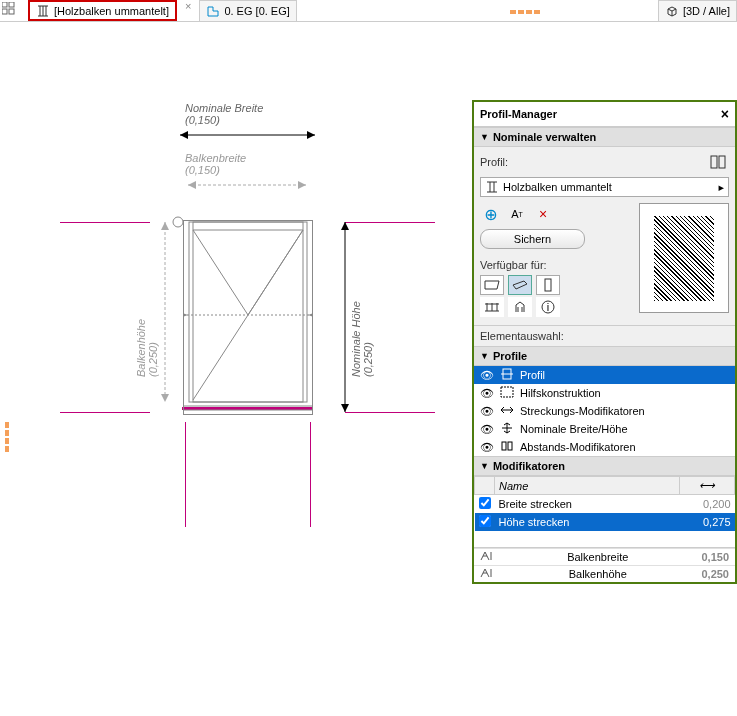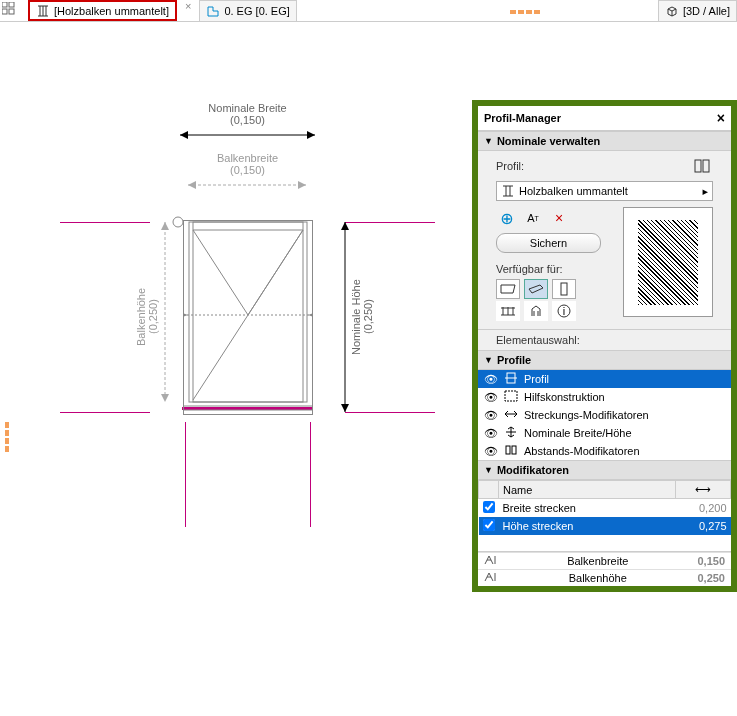--- a/index.html
+++ b/index.html
@@ -19,46 +19,46 @@
 .od1 { top: 10px; left: 510px; width: 30px; height: 0; }
 .od2 { top: 400px; left: 5px; width: 0; height: 30px; }
 
 .drawing { position: absolute; top: 70px; left: 60px; width: 380px; height: 500px; }
 .magenta { position: absolute; background: #c0007a; }
 .magenta.h { height: 1px; }
 .magenta.v { width: 1px; }
 
 svg.profile { position: absolute; }
 
-.dim-label { position: absolute; text-align: center; color: #666; font-size: 11px; }
+.dim-label { position: absolute; color: #666; font-size: 11px; font-style: italic; }
 .dim-vert { writing-mode: vertical-rl; transform: rotate(180deg); }
 .dim-arrow { position: absolute; }
 
-.panel { position: absolute; top: 100px; right: 0; width: 265px; background: #3b82f6; border: 6px solid #4d7c0f; }
+.panel { position: absolute; top: 100px; right: 0; width: 265px; background: #3b82f6; border: 2px solid #4d7c0f; }
 .panel-hdr { display: flex; justify-content: space-between; align-items: center; padding: 4px 6px; background: #fff; border-bottom: 1px solid #ccc; font-size: 13px; font-weight: bold; }
 .panel-close { font-size: 14px; cursor: pointer; }
 .sect-hdr { display: flex; align-items: center; background: #e0e0e0; padding: 3px 6px; border-top: 1px solid #ccc; border-bottom: 1px solid #ccc; font-weight: bold; }
 .sect-hdr .arrow { margin-right: 4px; font-size: 9px; }
-.sect-body { padding: 4px 18px; background: #f0f0f0; }
+.sect-body { padding: 4px 6px; background: #f0f0f0; }
 .row { display: flex; align-items: center; gap: 4px; margin-bottom: 4px; }
 .label { color: #333; }
 .profile-select { display: flex; align-items: center; background: #fff; border: 1px solid #aaa; padding: 2px 4px; gap: 4px; }
 .icon-btn { width: 22px; height: 22px; display: inline-flex; align-items: center; justify-content: center; border: 1px solid transparent; }
 .btn { background: linear-gradient(#fff,#e8e8e8); border: 1px solid #aaa; padding: 3px 12px; border-radius: 9px; }
 .preview { width: 90px; height: 110px; border: 1px solid #999; background: #fff; display: flex; align-items: center; justify-content: center; }
 .preview-inner { width: 60px; height: 85px; background: repeating-linear-gradient(45deg,#000 0,#000 1px,#fff 1px,#fff 3px); }
 .tool-row { display: flex; gap: 4px; }
 .tool { width: 24px; height: 20px; border: 1px solid #aaa; background: #fff; display: flex; align-items: center; justify-content: center; }
 .tool.pressed { background: #cde; border-color: #5a9; }
 .ebene-row { display: flex; align-items: center; gap: 6px; padding: 2px 6px; }
 .ebene-row.sel { background: #0a6acc; color: #fff; }
 .ebene-row.dis { color: #aaa; }
 .eye { width: 14px; display: inline-block; }
 .mod-table { width: 100%; border-collapse: collapse; }
-.mod-table th { text-align: left; padding: 2px 4px; border: 1px solid #ccc; background: #f0f0f0; font-weight: normal; }
+.mod-table th { text-align: left; padding: 2px 4px; border: 1px solid #ccc; background: #f0f0f0; font-weight: normal; font-style: italic; }
 .mod-table td { padding: 2px 4px; }
 .mod-table tr.sel { background: #0a6acc; color: #fff; }
 .mod-val { text-align: right; color: #888; }
 .mod-table tr.sel .mod-val { color: #fff; }
 .param-row { display: flex; justify-content: space-between; padding: 2px 6px; border-top: 1px solid #e0e0e0; }
 .param-val { color: #888; font-weight: bold; }
 .chk { width: 12px; height: 12px; }
 .flex-sp { flex: 1; }
 </style>
 </head>

